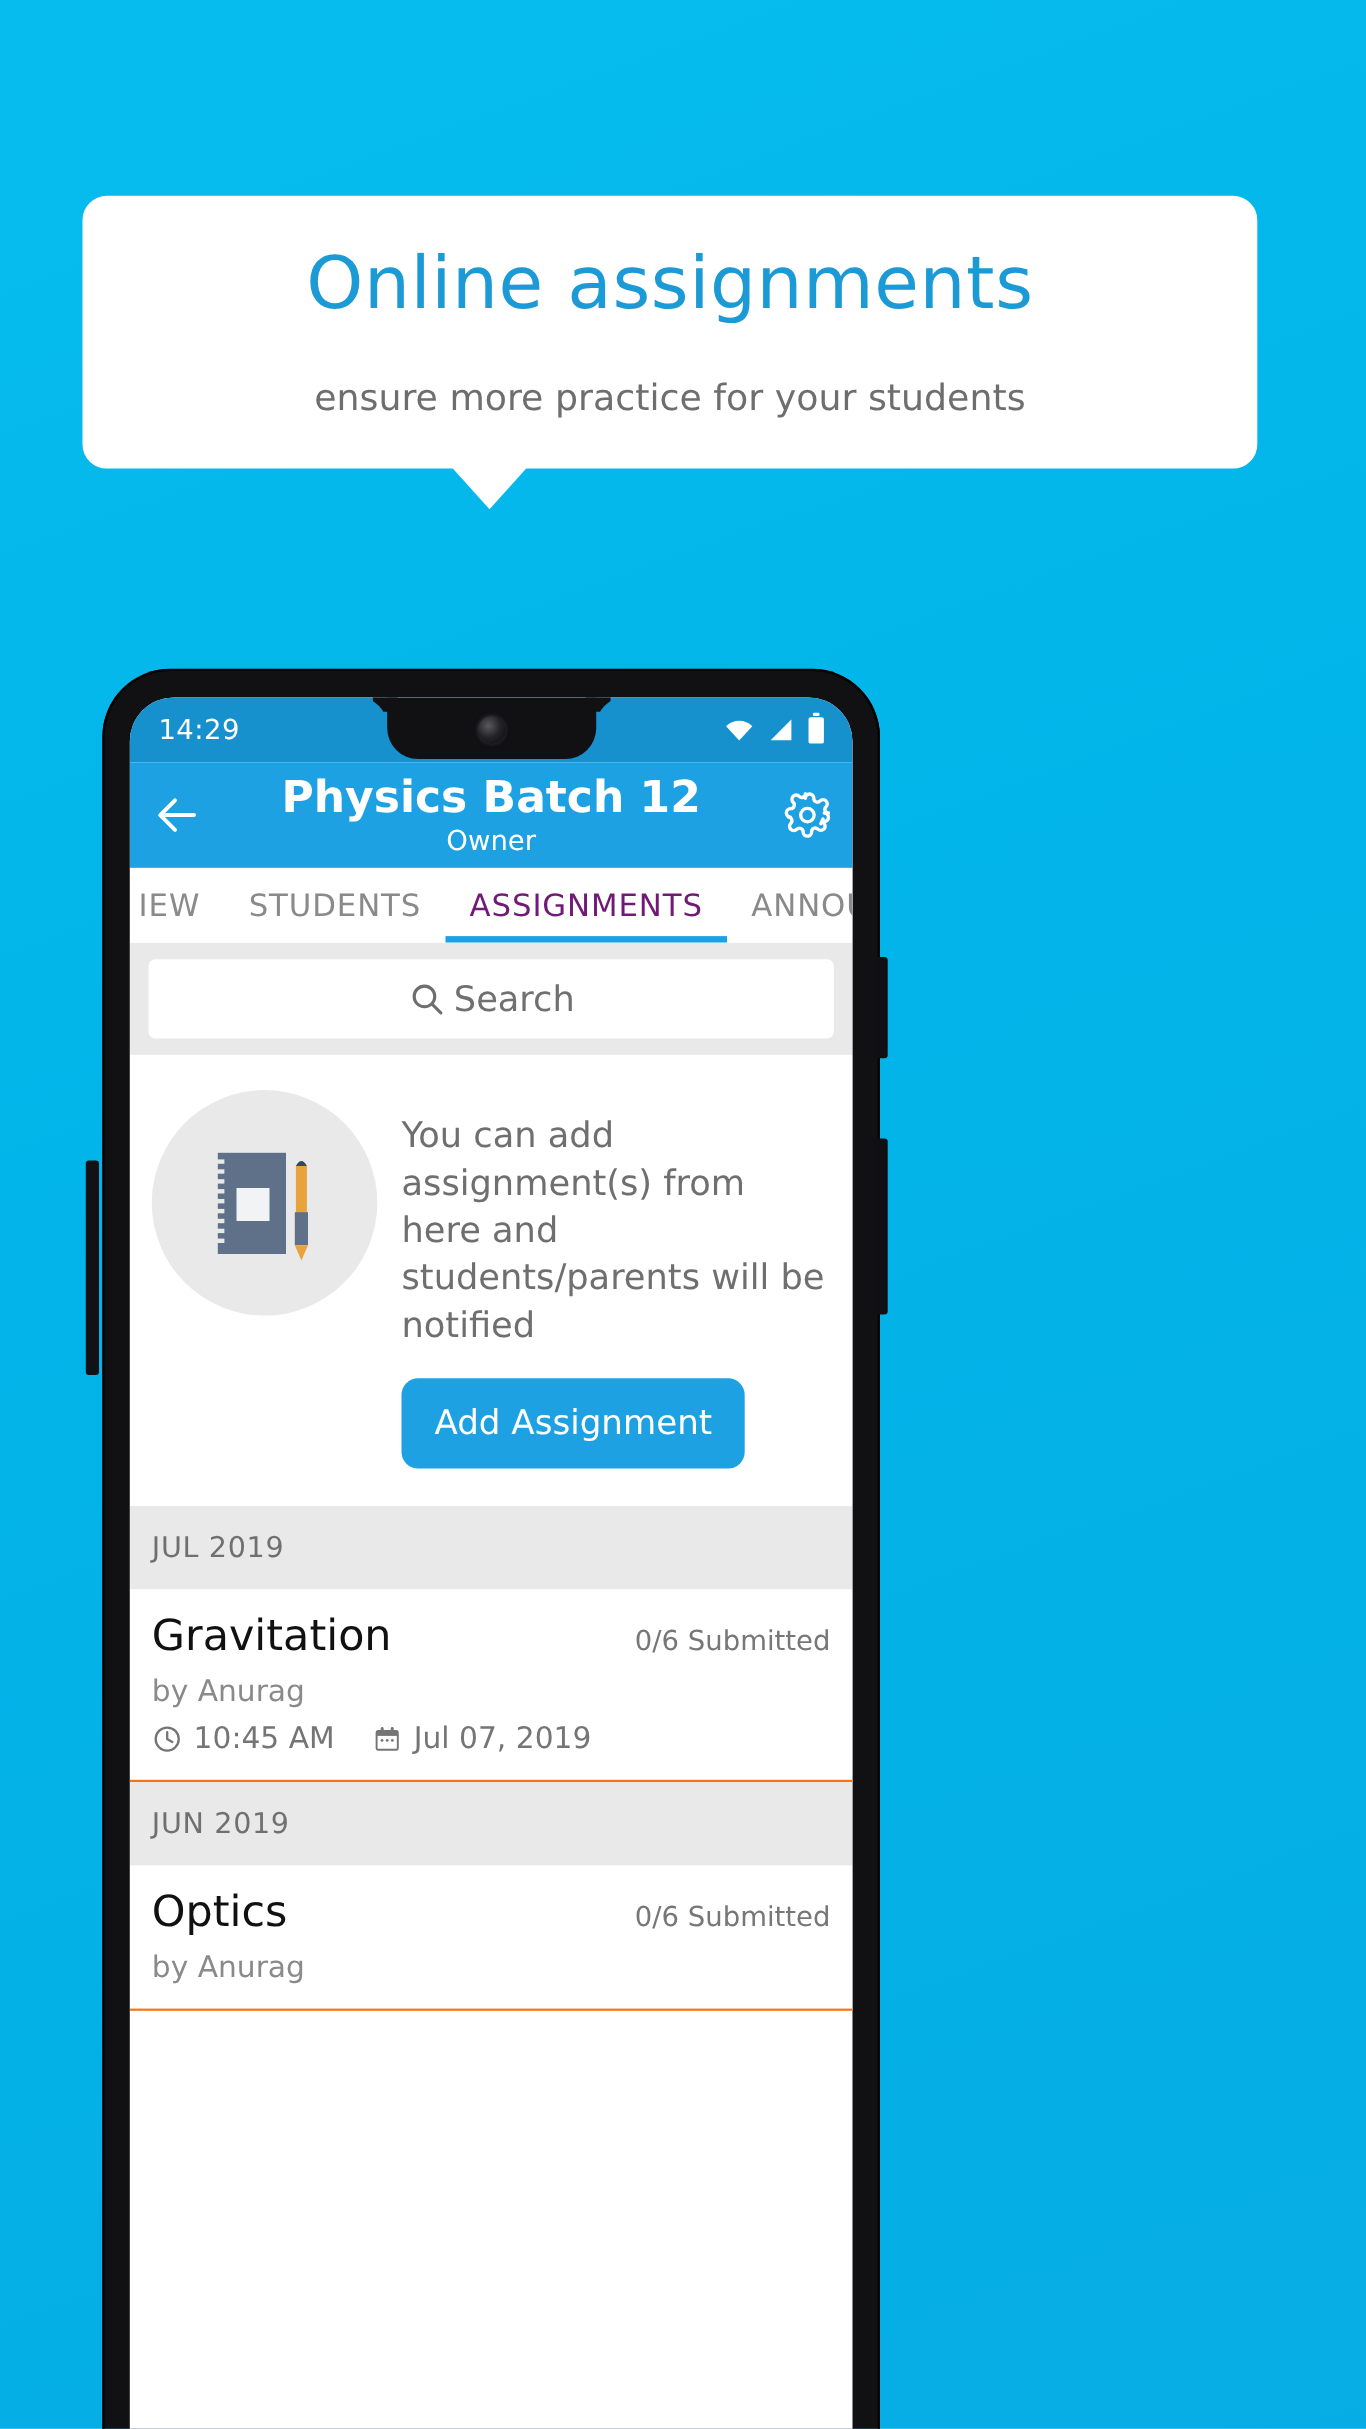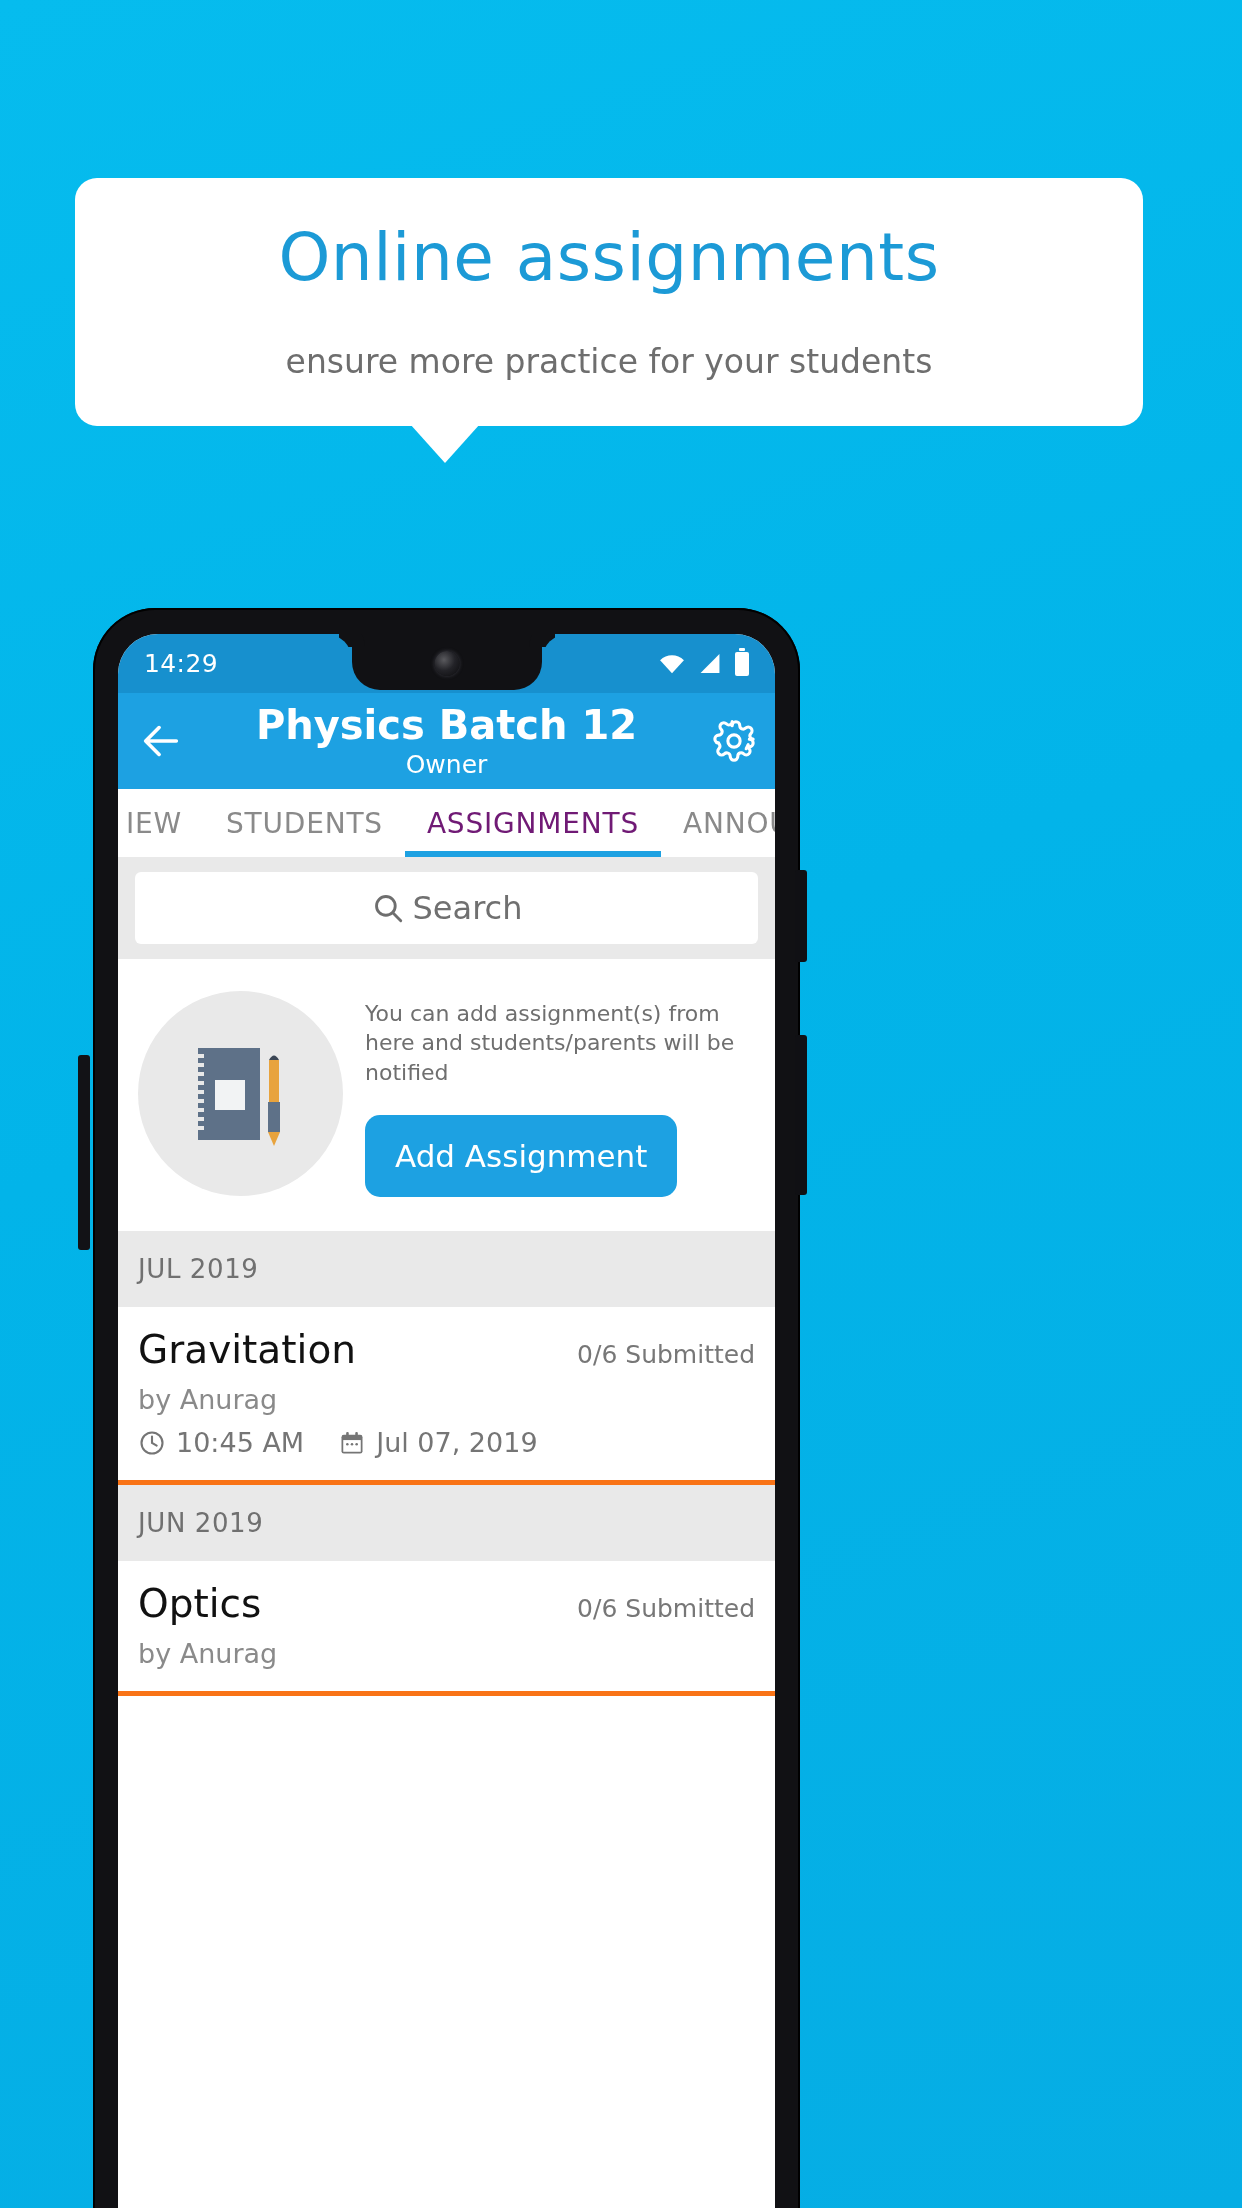--- a/index.html
+++ b/index.html
@@ -114,34 +114,34 @@
   #search-icon{ width:34px; height:34px; }
   #search-placeholder{ font-size:32px; color:#707070; }
 
   
   #empty-card{ background:#fff; padding:28px 20px 34px 20px; display:flex; gap:22px; align-items:flex-start; }
   #empty-illus{
     flex:none; width:205px; height:205px; border-radius:50%; background:#E9E9E9;
     display:flex; align-items:center; justify-content:center; margin-top:4px;
   }
   #empty-right{ flex:1; padding-top:12px; }
-  #empty-text{ font-size:22px; line-height:1.34; color:#6F6F6F; }
+  #empty-text{ font-size:32px; line-height:1.34; color:#6F6F6F;margin-top:12px; }
   #add-assignment-btn{
     margin-top:28px; background:#1DA1E2; color:#fff; border:none;
     font-family:inherit; font-size:31px; padding:23px 30px; border-radius:15px;
     display:inline-block; cursor:pointer;
   }
 
   
   .month-header{
     background:#E9E9E9; color:#707070; font-size:26px;
     letter-spacing:0.6px; padding:23px 20px;
   }
   
-  .assign-row{ background:#fff; padding:20px 20px 22px 20px; border-bottom:5px solid #f97316; }
+  .assign-row{ background:#fff; padding:20px 20px 22px 20px; border-bottom:2px solid #f97316; }
   .assign-top{ display:flex; align-items:baseline; justify-content:space-between; }
   .assign-title{ font-size:39px; color:#111; font-weight:400; }
   .assign-submitted{ font-size:25px; color:#777; white-space:nowrap; padding-left:12px; }
   .assign-author{ font-size:27px; color:#8A8A8A; margin-top:12px; }
   .assign-meta{ display:flex; align-items:center; gap:10px; margin-top:12px; font-size:27px; color:#757575; }
   .assign-meta .gap{ width:14px; }
   .ico-clock{ width:28px; height:28px; }
   .ico-cal{ width:28px; height:28px; }
 </style>
 </head>

